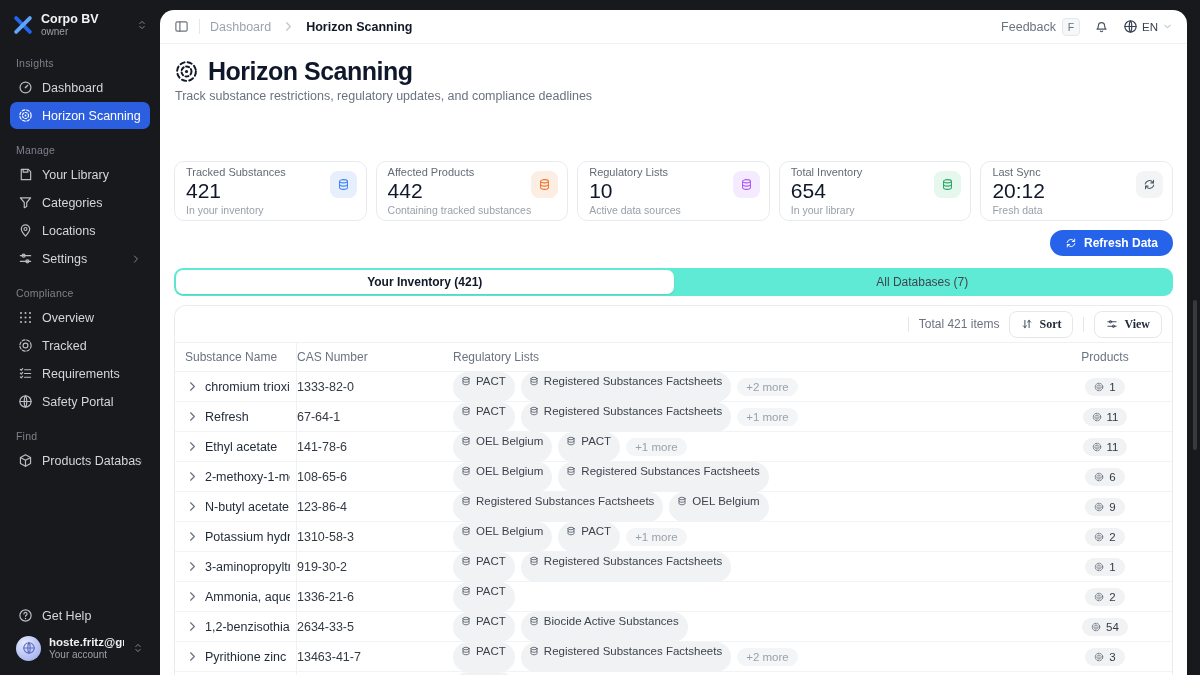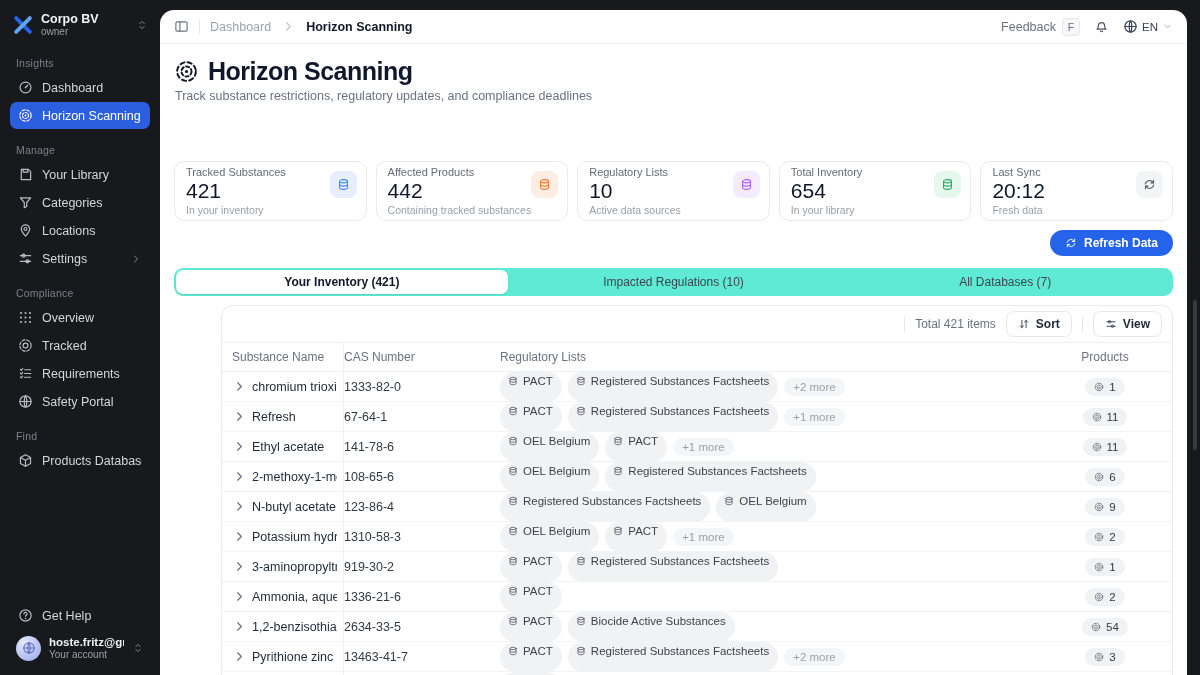--- a/index.html
+++ b/index.html
@@ -70,24 +70,24 @@
   .stat-chip .ic { width:13px; height:13px; }
 
   .refresh-row { display:flex; justify-content:flex-end; margin-top:9px; }
   .refresh-btn { display:flex; align-items:center; gap:7px; background:#2563eb; color:#fff; border:none; border-radius:999px; padding:6px 15px; font-size:12px; font-weight:700; cursor:pointer; font-family:inherit; }
   .refresh-btn .ic { width:12px; height:12px; }
 
   .tabs { display:flex; background:#5eead4; border-radius:9px; padding:2px; margin-top:12px; }
   .tab { flex:1; text-align:center; font-size:12px; color:#3f4650; padding:5px 0; border-radius:7px; cursor:pointer; }
   .tab.active { background:#ffffff; font-weight:700; color:#111827; box-shadow:0 1px 2px rgba(16,24,40,.1); }
 
-  .table-card { margin-top:9px; border:1px solid #e9ebee; border-bottom:none; border-radius:12px 12px 0 0; flex:1; overflow:hidden; display:flex; flex-direction:column; background:#fff;margin-left:47px; }
+  .table-card { margin-top:9px; border:1px solid #e9ebee; border-bottom:none; border-radius:12px 12px 0 0; flex:1; overflow:hidden; display:flex; flex-direction:column; background:#fff; }
   .toolbar { height:36px; flex:none; display:flex; align-items:center; justify-content:flex-end; gap:10px; padding:0 10px; }
   .summary { font-size:12px; color:#6b7280; }
-  .tool-btn { display:flex; align-items:center; gap:6px; background:#fff; border:1px solid #e5e7eb; border-radius:8px; padding:5px 11px; font-size:12px; font-weight:700; color:#1f2937; cursor:pointer; font-family:Liberation Sans, sans-serif; }
+  .tool-btn { display:flex; align-items:center; gap:6px; background:#fff; border:1px solid #e5e7eb; border-radius:8px; padding:5px 11px; font-size:12px; font-weight:700; color:#1f2937; cursor:pointer; font-family:Liberation Serif, serif; }
   .tool-btn .ic { width:12px; height:12px; color:#374151; }
 
   .thead, .trow { display:grid; grid-template-columns:112px 156px 1fr 118px; align-items:center; padding-left:10px; padding-right:8px; }
   .thead { height:30px; border-top:1px solid #eef0f2; border-bottom:1px solid #eef0f2; font-size:12px; color:#6b7280; }
   .thead .h-name { height:100%; display:flex; align-items:center; border-right:1px solid #f0f1f3; }
   .thead .h-prod { text-align:center; }
   .rows { flex:1; overflow:hidden; }
   .trow { height:30px; border-bottom:1px solid #f2f3f5; cursor:pointer; }
   .trow:last-child { border-bottom:none; }
   .c-name { height:100%; display:flex; align-items:center; gap:5px; border-right:1px solid #f0f1f3; padding-right:6px; overflow:hidden; }
@@ -471,21 +471,20 @@
       <button class="refresh-btn">
         <svg class="ic">
             <use href="#i-refresh"></use>
           </svg>
         <span>Refresh Data</span>
       </button>
     </div>
 
     <div class="tabs" id="tabs">
         <div class="tab active">Your Inventory (421)</div>
-        <div class="tab">Impacted Regulations (10)</div>
         <div class="tab">All Databases (7)</div>
       </div>
 
     <div class="table-card">
       <div class="toolbar">
         <span class="vdiv"></span>
         <span class="summary">Total 421 items</span>
         <button class="tool-btn">
           <svg class="ic">
               <use href="#i-sort"></use>

